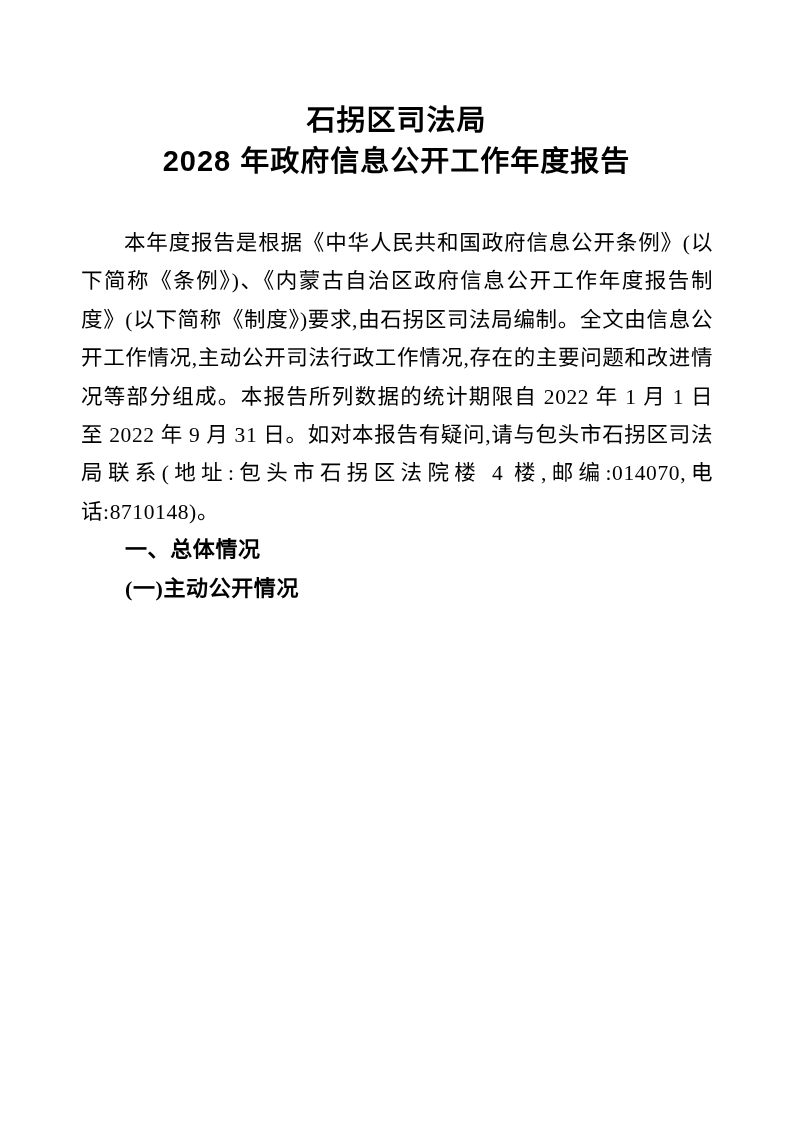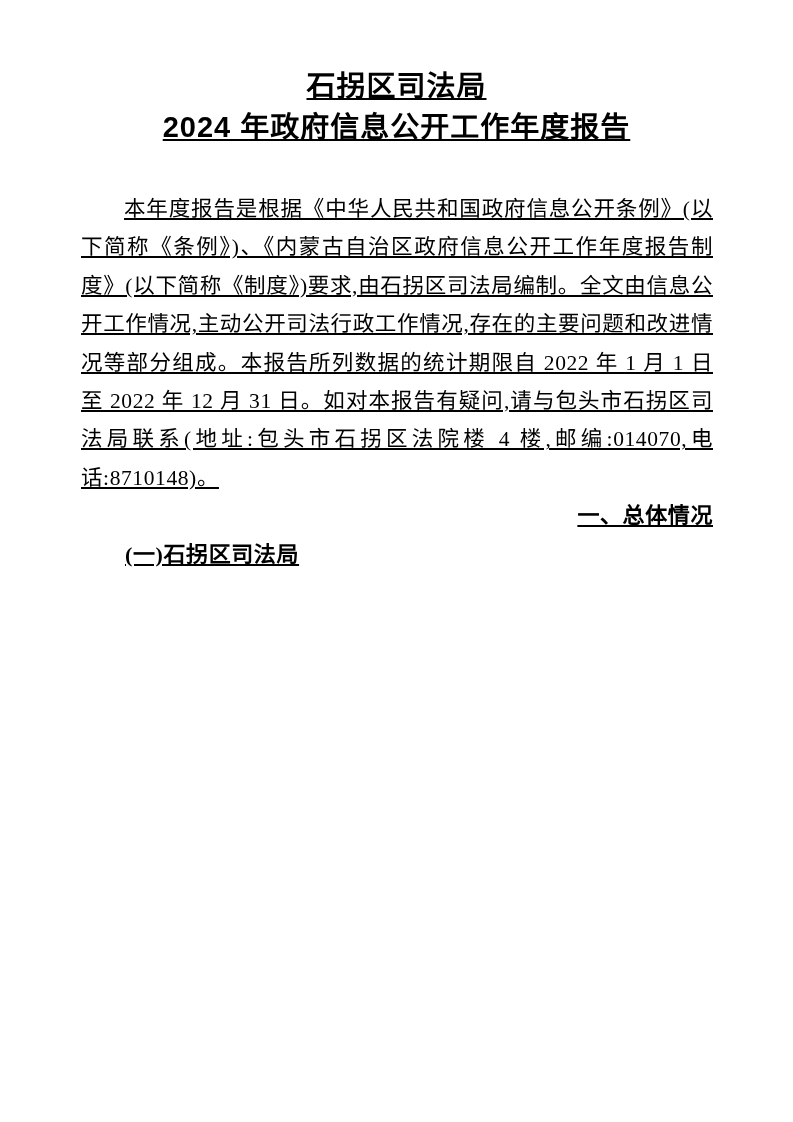--- a/index.html
+++ b/index.html
@@ -8,22 +8,21 @@
     width: 793px;
     height: 1122px;
     overflow: hidden;
     color: #000000;
     font-family: "Liberation Serif", "DejaVu Serif", serif;
   }
   .page {
     width: 793px;
     height: 1122px;
     background: #ffffff;
-    padding-top: 66px;
-    text-decoration: underline;
+    padding-top: 100px;
   }
   .doc-title {
     text-align: center;
     font-family: "Liberation Sans", "DejaVu Sans", sans-serif;
     font-weight: bold;
     font-size: 29px;
     line-height: 41px;
     color: #000000;
     letter-spacing: 1px;
   }
@@ -41,47 +40,46 @@
     color: #000000;
   }
   .heading-hei {
     font-family: "Liberation Sans", "DejaVu Sans", sans-serif;
     font-weight: bold;
     font-size: 22px;
     line-height: 38.4px;
     text-indent: 2em;
     letter-spacing: 0.6px;
     color: #000000;
-    text-align: right;
   }
   .heading-kai {
     font-family: "Liberation Serif", "DejaVu Serif", serif;
     font-weight: bold;
     font-size: 22px;
     line-height: 38.4px;
     text-indent: 2em;
     letter-spacing: 0.6px;
     color: #000000;
   }
 </style>
 </head>
 <body>
 
 <div class="page">
 
   <div class="doc-title">
     <div>石拐区司法局</div>
-    <div>2024 年政府信息公开工作年度报告</div>
+    <div>2028 年政府信息公开工作年度报告</div>
   </div>
 
   <div class="content">
 
-    <p class="para">本年度报告是根据《中华人民共和国政府信息公开条例》(以下简称《条例》)、《内蒙古自治区政府信息公开工作年度报告制度》(以下简称《制度》)要求,由石拐区司法局编制。全文由信息公开工作情况,主动公开司法行政工作情况,存在的主要问题和改进情况等部分组成。本报告所列数据的统计期限自 2022 年 1 月 1 日至 2022 年 12 月 31 日。如对本报告有疑问,请与包头市石拐区司法局联系(地址:包头市石拐区法院楼 4 楼,邮编:014070,电话:8710148)。</p>
+    <p class="para">本年度报告是根据《中华人民共和国政府信息公开条例》(以下简称《条例》)、《内蒙古自治区政府信息公开工作年度报告制度》(以下简称《制度》)要求,由石拐区司法局编制。全文由信息公开工作情况,主动公开司法行政工作情况,存在的主要问题和改进情况等部分组成。本报告所列数据的统计期限自 2022 年 1 月 1 日至 2022 年 9 月 31 日。如对本报告有疑问,请与包头市石拐区司法局联系(地址:包头市石拐区法院楼 4 楼,邮编:014070,电话:8710148)。</p>
 
     <p class="heading-hei">一、总体情况</p>
 
 
-    <p class="heading-kai">(一)石拐区司法局</p>
+    <p class="heading-kai">(一)主动公开情况</p>
 
 
   </div>
 
 </div>
 
 </body></html>

